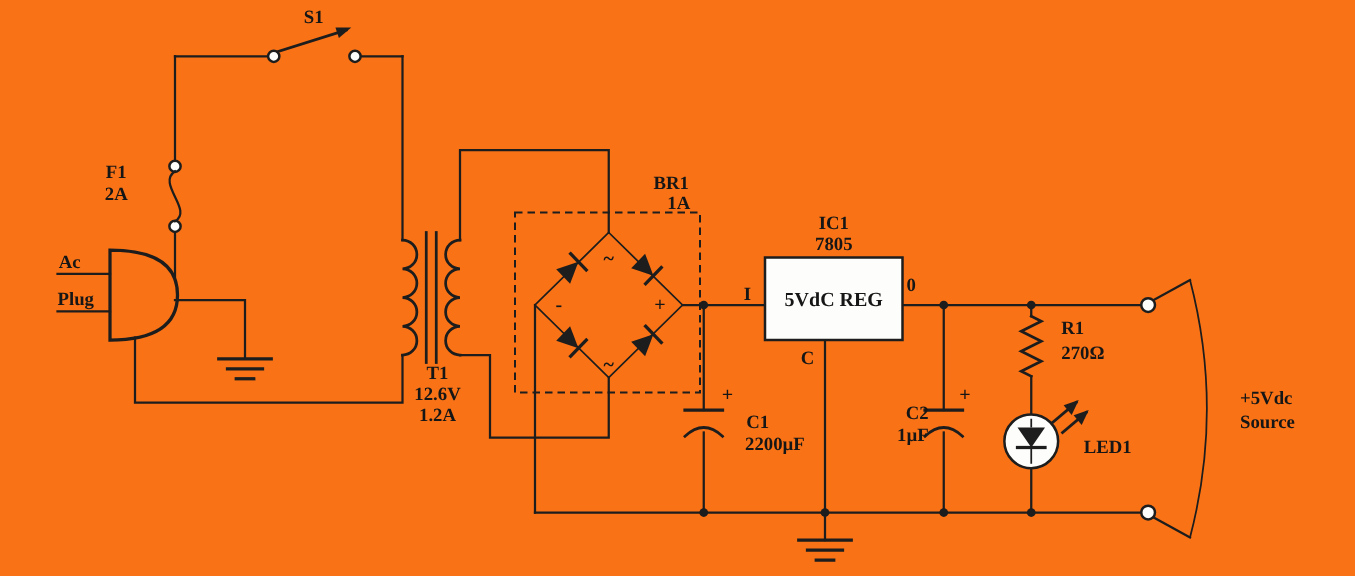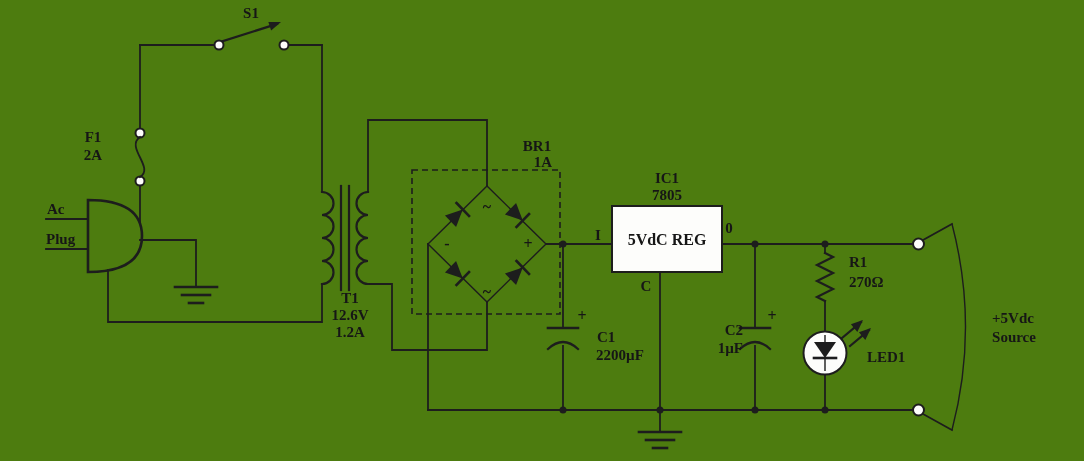--- a/index.html
+++ b/index.html
@@ -1,18 +1,18 @@
 <!DOCTYPE html>
 <html><head>
 <meta charset="utf-8">
 <style>
   html,body { margin:0; padding:0; background:#e8e8e8; }
   .stage {
     position:relative; width:1084px; height:461px;
-    background:#4d7c0f; overflow:hidden;
+    background:#f97316; overflow:hidden;
     font-family:"Liberation Serif", serif;
   }
   svg { display:block; }
   .w  { stroke:#1d1d1d; stroke-width:1.8; fill:none; stroke-linecap:square; }
   .w2 { stroke:#1d1d1d; stroke-width:2.2; fill:none; stroke-linecap:square; }
   .w3 { stroke:#1d1d1d; stroke-width:2.6; fill:none; stroke-linecap:square; }
   .thin { stroke:#1d1d1d; stroke-width:1.4; fill:none; }
   .ink { fill:#1d1d1d; }
   .open { fill:#fdfdfb; stroke:#1d1d1d; stroke-width:2; }
   .dash { stroke:#1d1d1d; stroke-width:1.6; fill:none; stroke-dasharray:6 4; }

